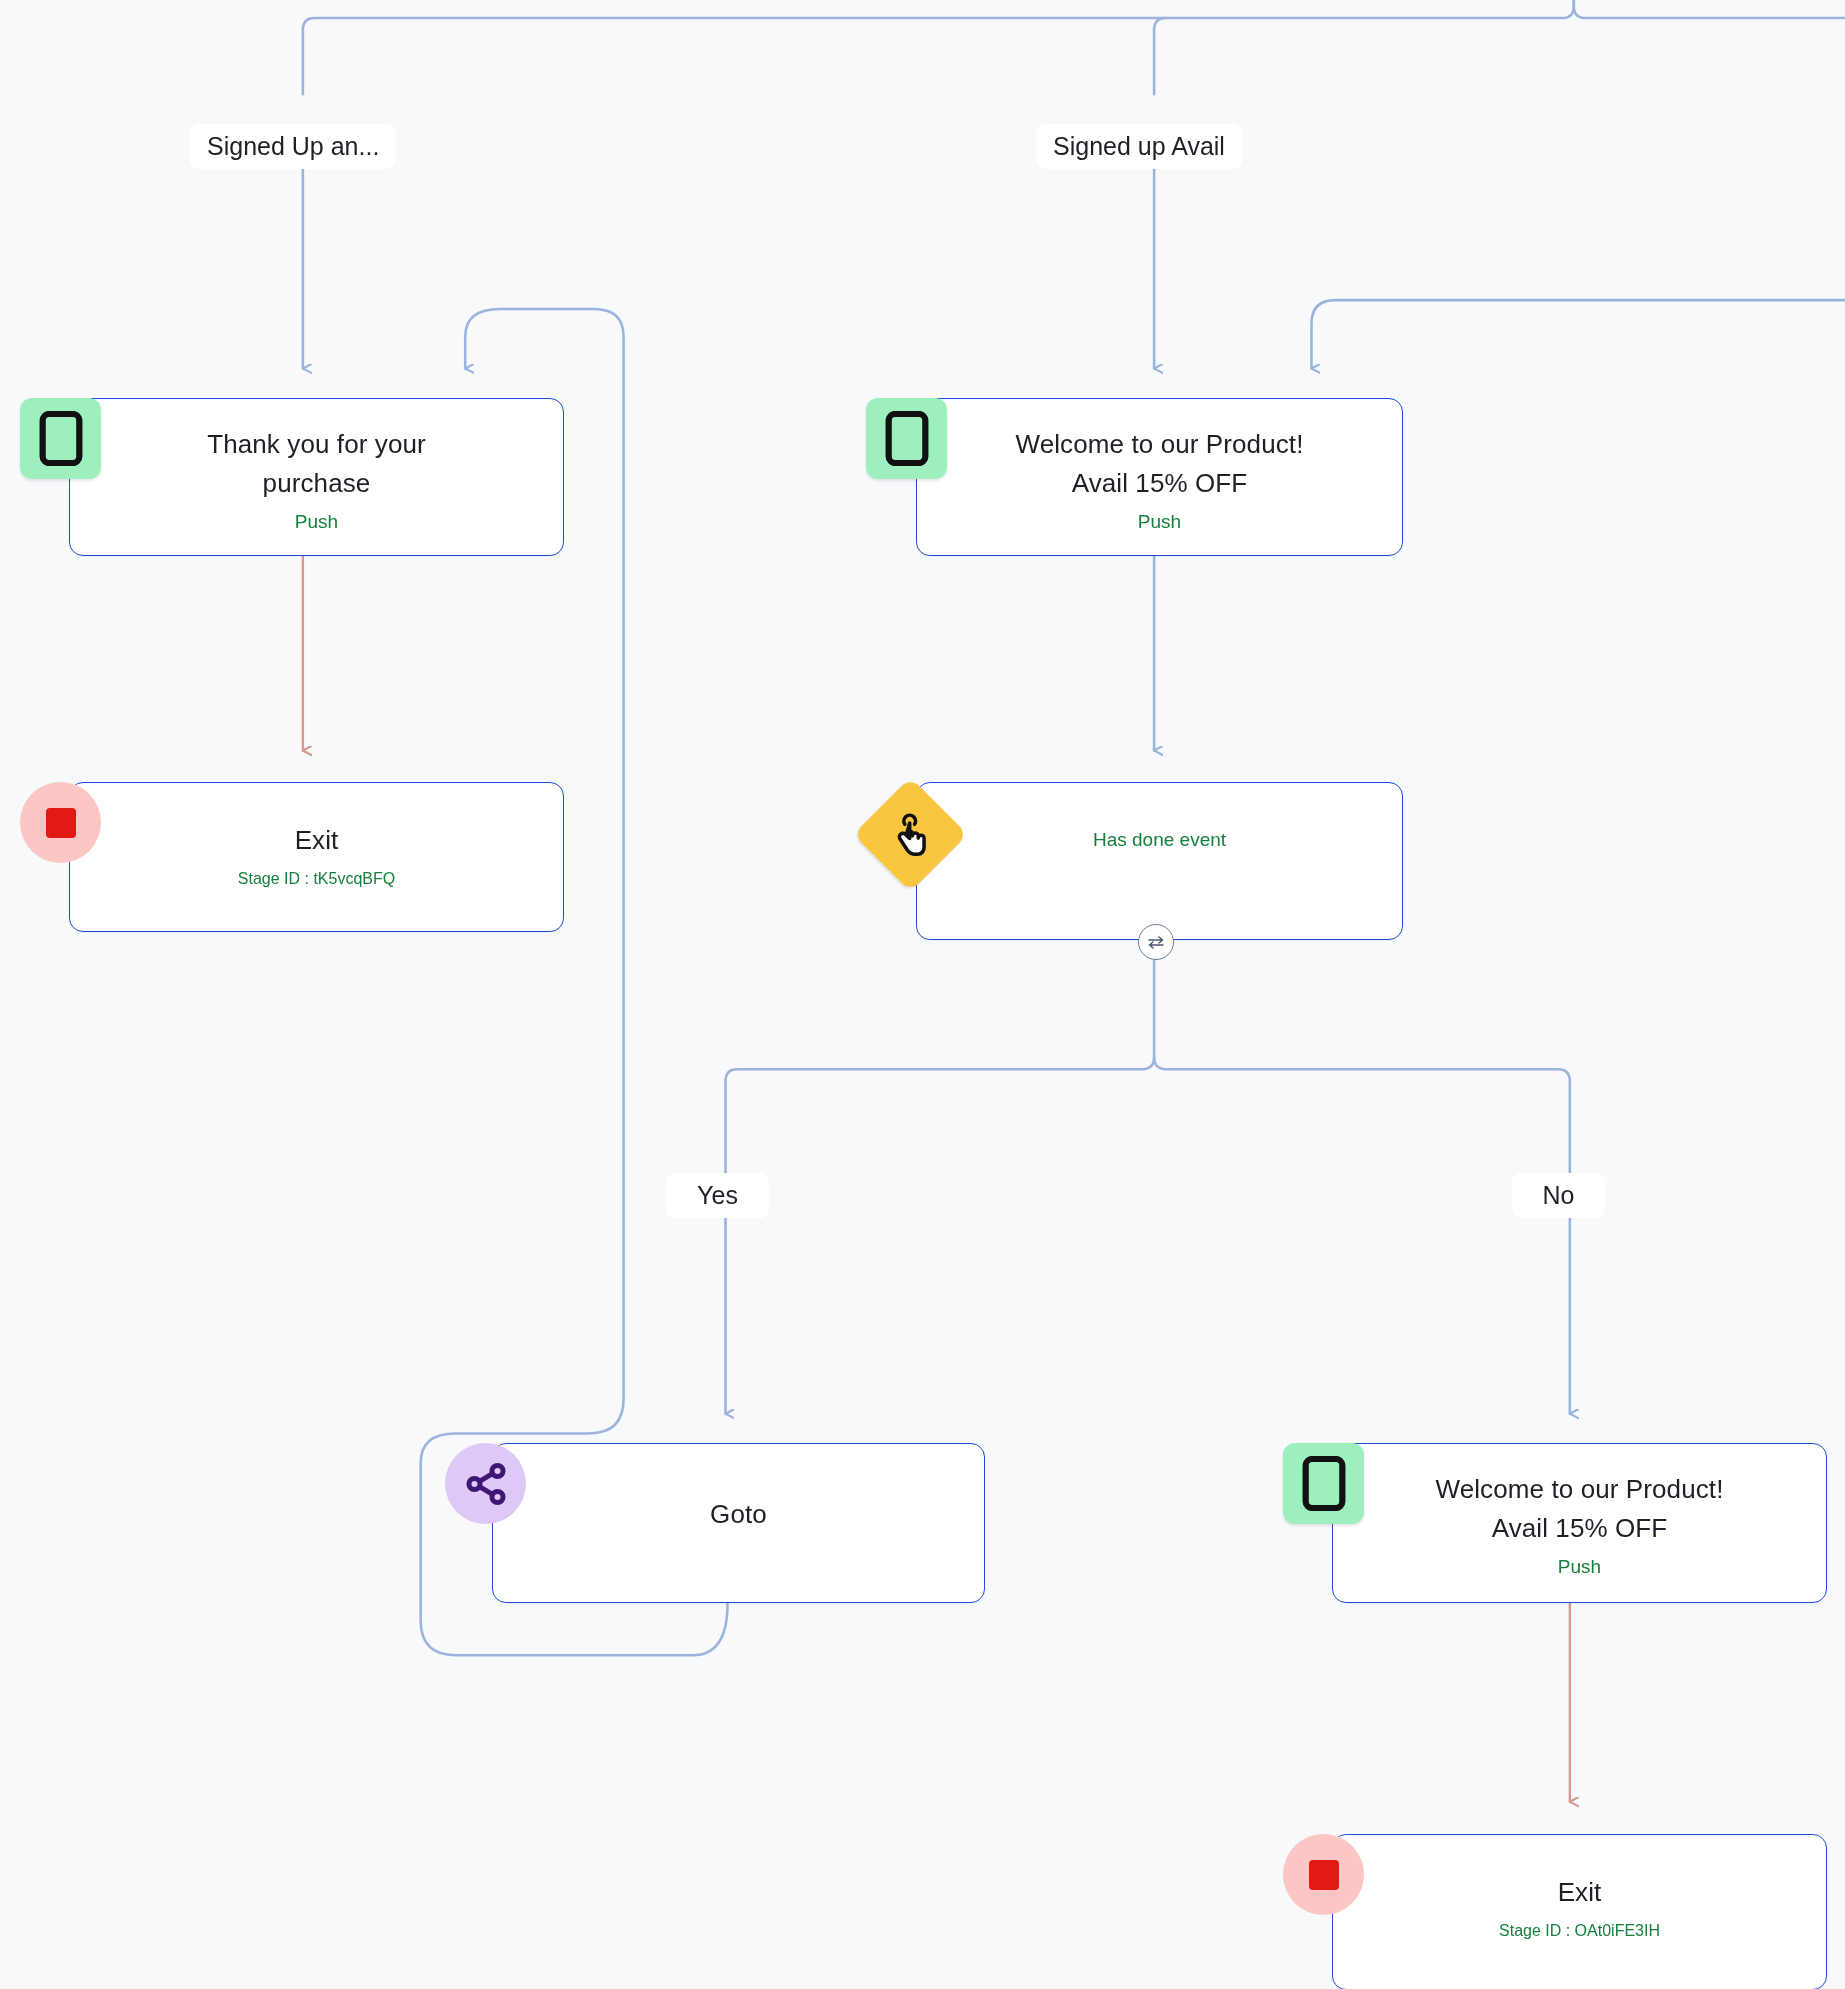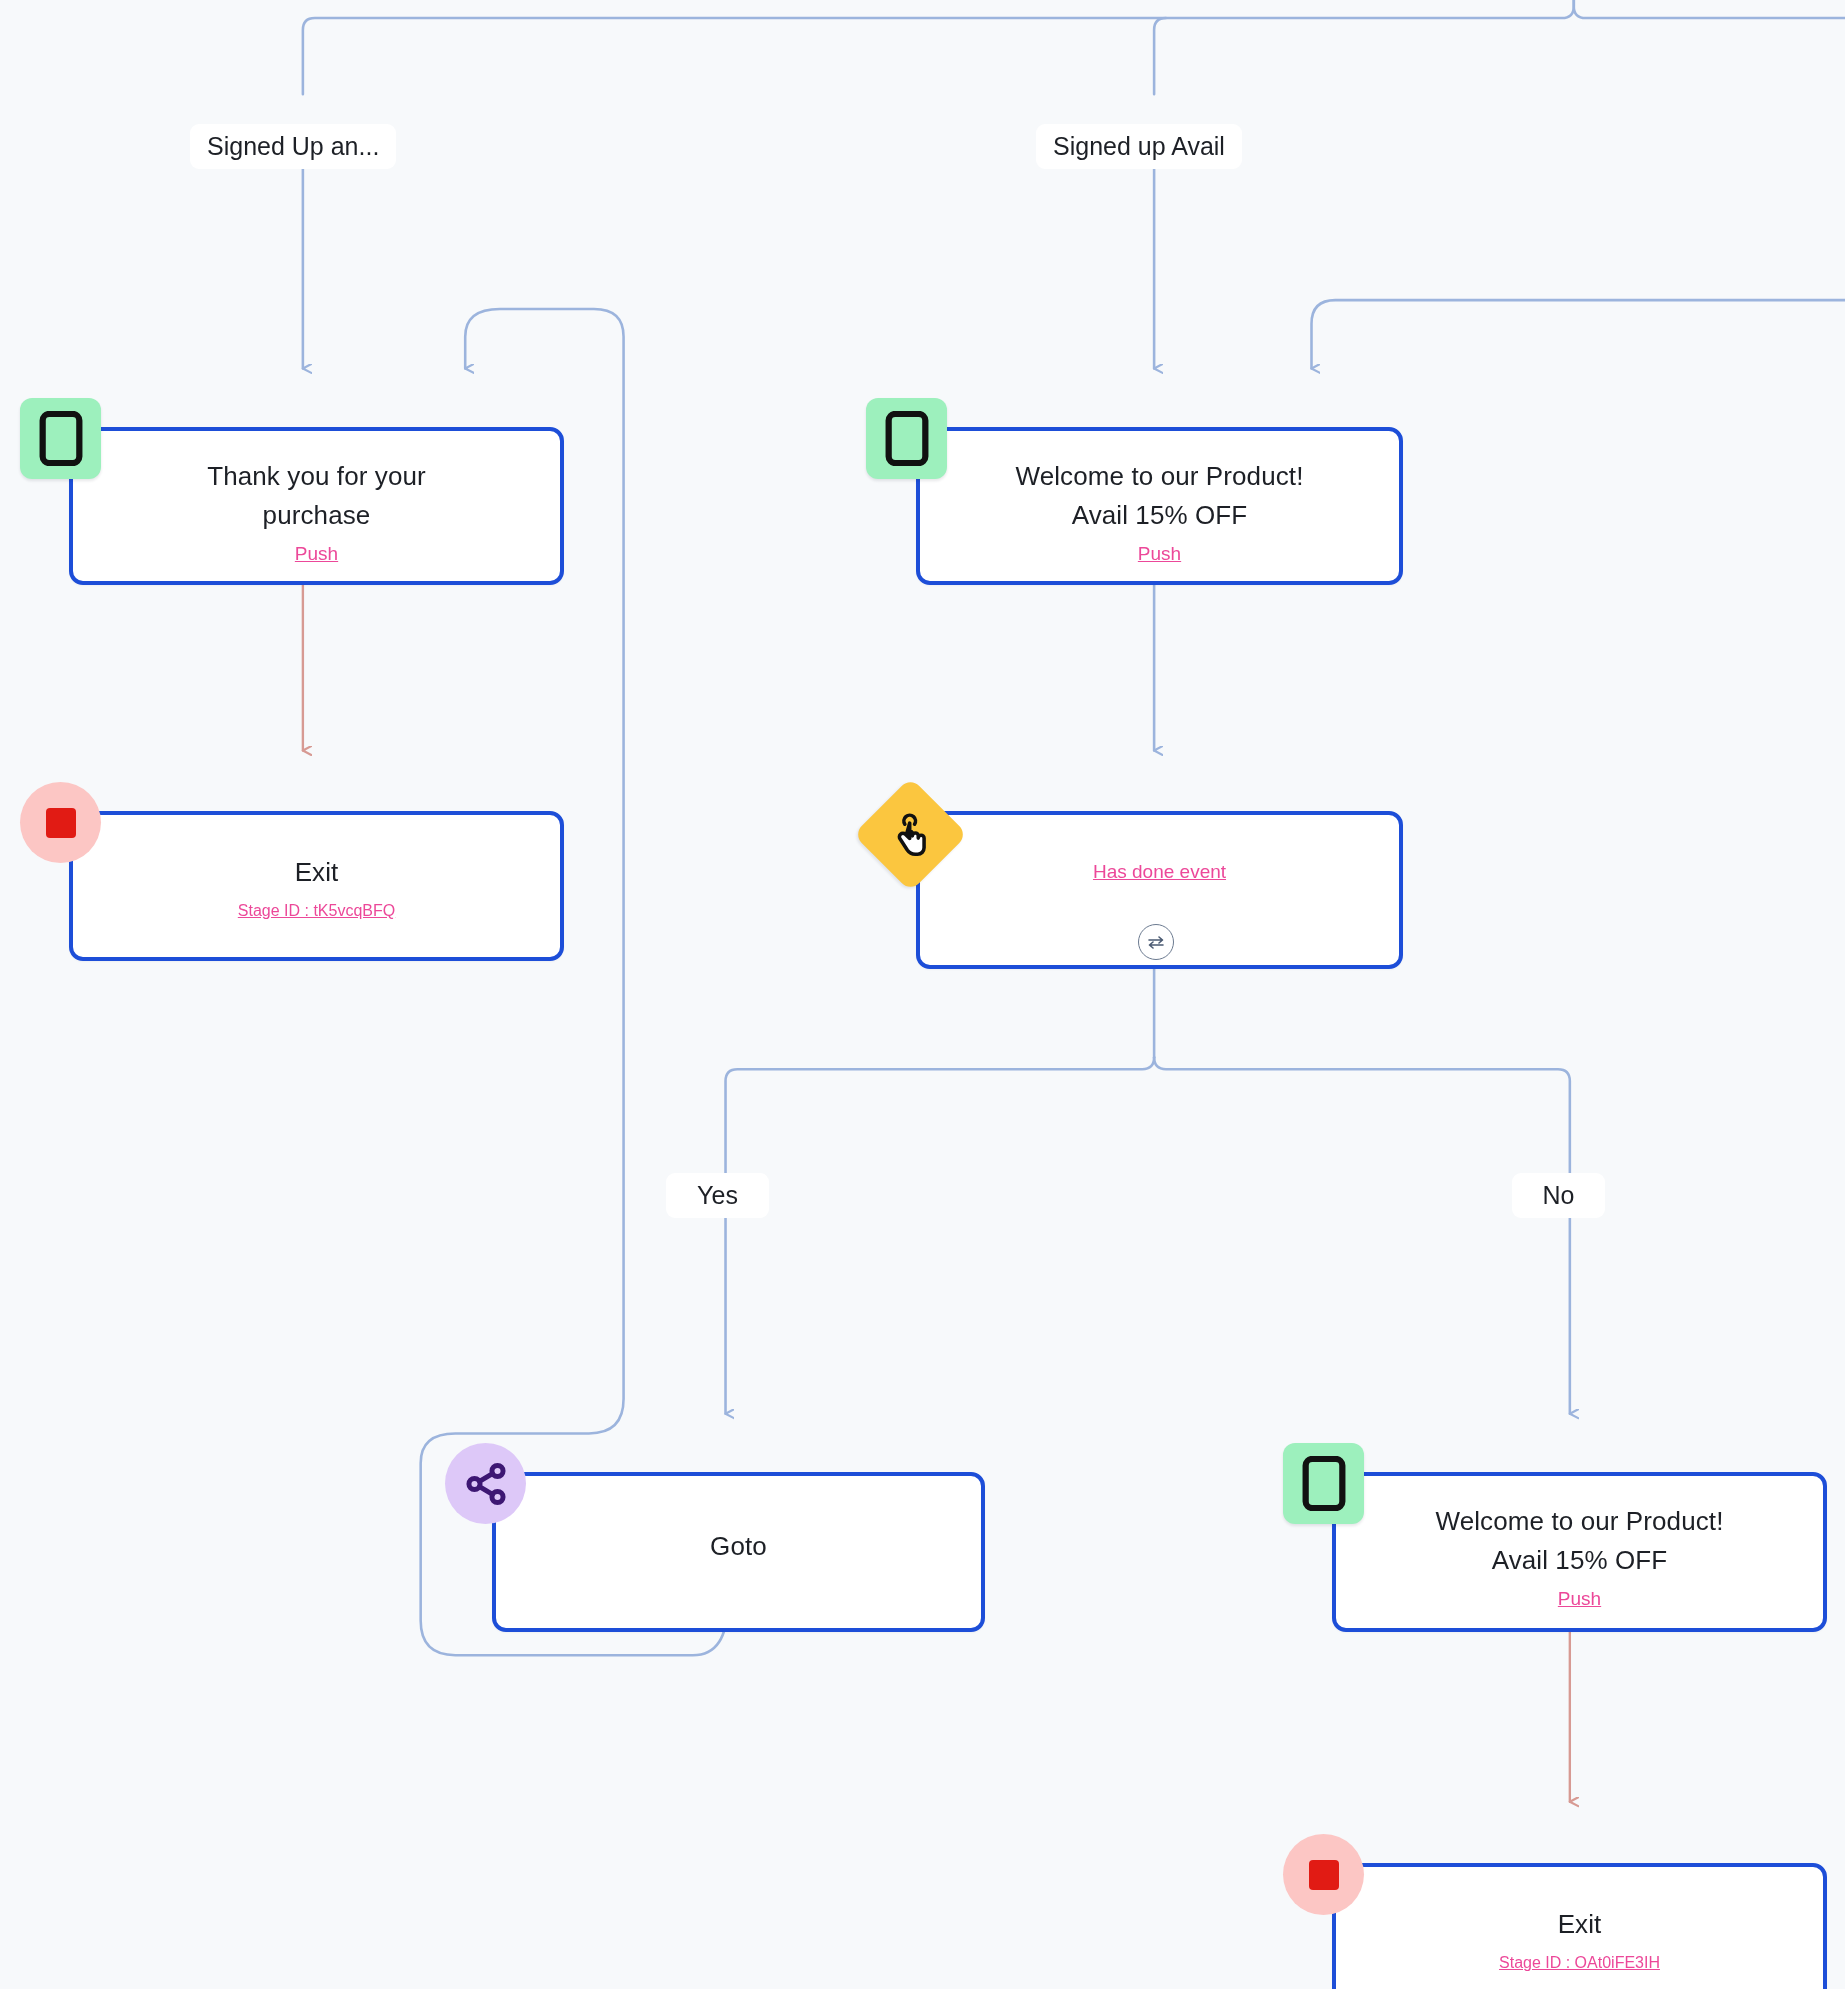--- a/index.html
+++ b/index.html
@@ -25,49 +25,47 @@
     top: 0;
     width: 1845px;
     height: 1990px;
     pointer-events: none;
   }
 
   
   .node {
     position: absolute;
     background: #ffffff;
-    border: 4px solid #1d4ed8;
+    border: 1px solid #1d4ed8;
     border-radius: 14px;
     box-sizing: border-box;
     box-shadow: 0 1px 2px rgba(16,24,40,0.04);
-    margin-top: 29px;
   }
   .node-body {
     position: absolute;
     left: 0; right: 0;
     top: 26px;
     text-align: center;
     padding: 0 14px;
     box-sizing: border-box;
   }
   .node-title {
     font-size: 26px;
     line-height: 39px;
     color: #1d2026;
     font-weight: 400;
     white-space: pre-line;
     letter-spacing: 0.1px;
   }
   .node-sub {
     font-size: 19px;
     line-height: 26px;
-    color: #ec4899;
+    color: #15803d;
     margin-top: 6px;
     font-weight: 400;
-    text-decoration: underline;
   }
   .node-sub.wide {
     font-size: 16px;
   }
 
   
   .badge {
     position: absolute;
     display: flex;
     align-items: center;

